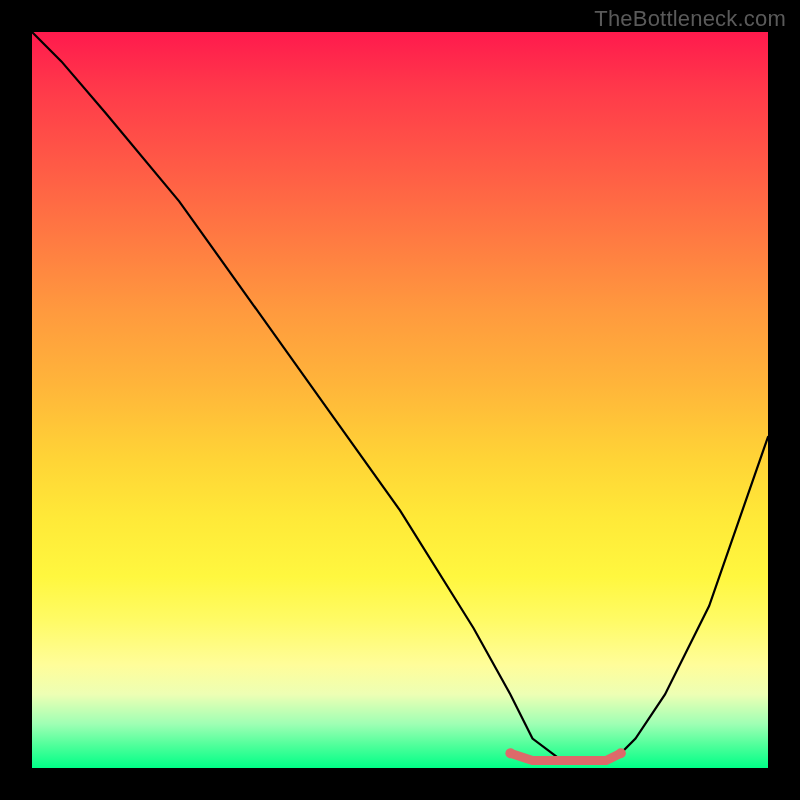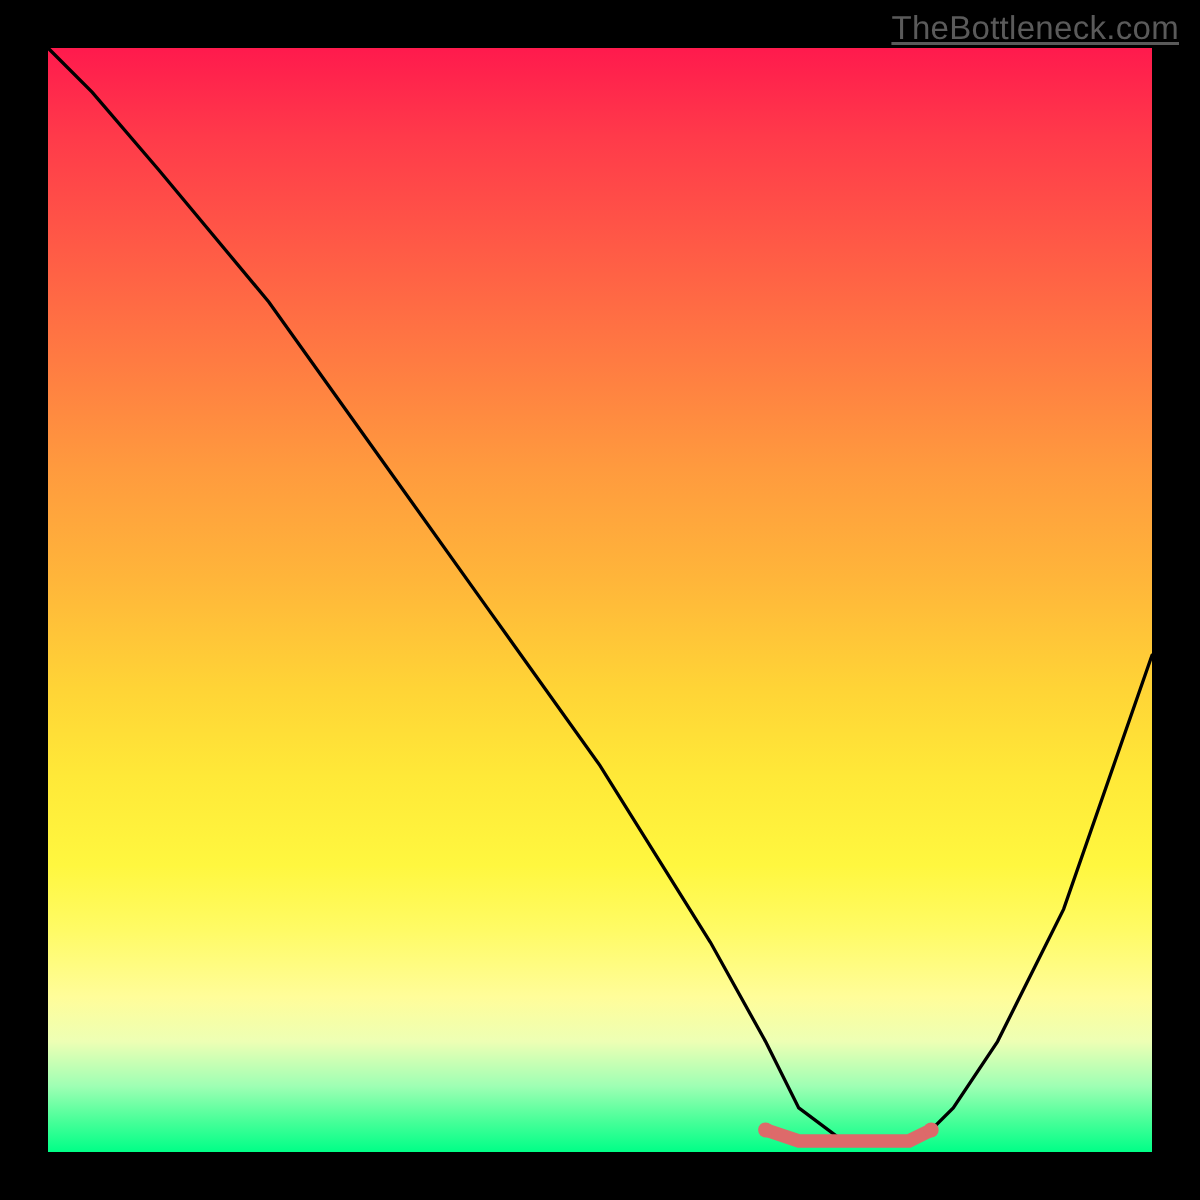--- a/index.html
+++ b/index.html
@@ -12,21 +12,20 @@
   }
   .watermark {
     position: absolute;
     top: 6px;
     right: 14px;
     color: #5a5a5a;
     font-size: 22px;
     font-weight: 500;
     letter-spacing: 0.2px;
     z-index: 10;
-    text-decoration: underline;
   }
   .plot-area {
     position: absolute;
     left: 32px;
     top: 32px;
     width: 736px;
     height: 736px;
     background: linear-gradient(to bottom,
       #ff1a4d 0%,
       #ff3a4a 8%,

